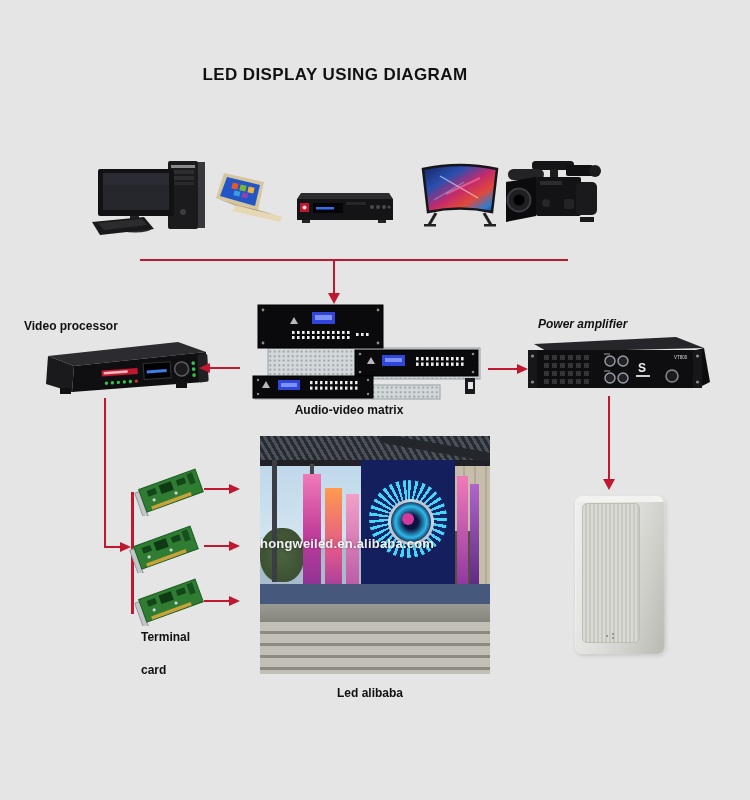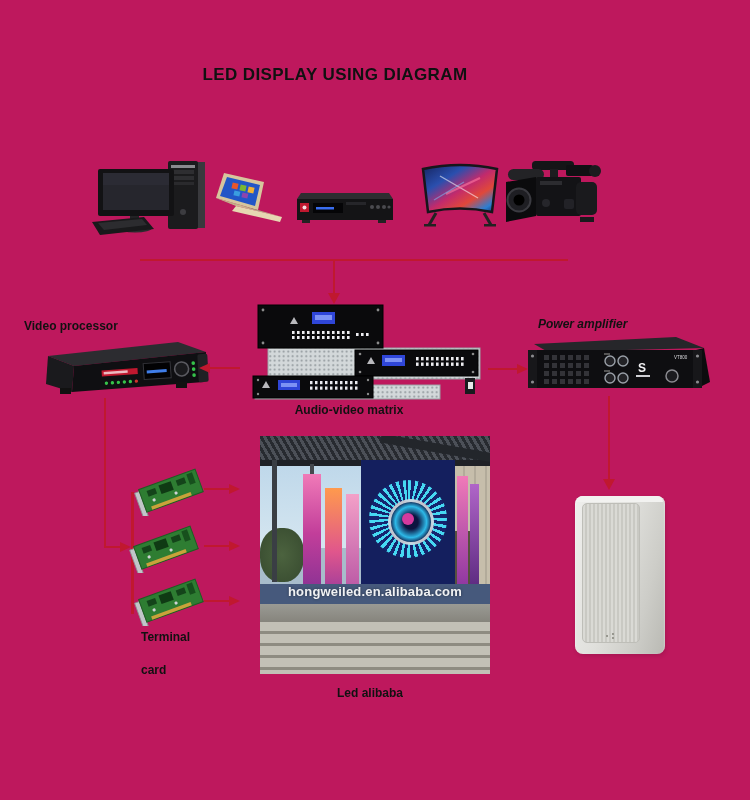--- a/index.html
+++ b/index.html
@@ -1,33 +1,33 @@
 <!DOCTYPE html>
 <html><head>
 <meta charset="utf-8">
 <style>
   html,body{margin:0;padding:0;background:#fff;}
   #stage{
-    position:relative;width:750px;height:800px;background:#be185d;overflow:hidden;
+    position:relative;width:750px;height:800px;background:#e5e5e5;overflow:hidden;
     font-family:"Liberation Sans",sans-serif;color:#111;
   }
   .abs{position:absolute;}
   .lbl{position:absolute;font-weight:bold;color:#111;font-size:12px;line-height:1.1;white-space:nowrap;}
   .center{text-align:center;}
   
   .cline{position:absolute;background:#c0182f;}
   .ah{position:absolute;width:0;height:0;}
   .ah-down{border-left:6px solid transparent;border-right:6px solid transparent;border-top:11px solid #c0182f;}
   .ah-left{border-top:5px solid transparent;border-bottom:5px solid transparent;border-right:11px solid #c0182f;}
   .ah-right{border-top:5px solid transparent;border-bottom:5px solid transparent;border-left:11px solid #c0182f;}
   
   .photo{position:absolute;left:260px;top:436px;width:230px;height:238px;overflow:hidden;background:#a8bccb;}
   .photo > div{position:absolute;}
-  .wm{position:absolute;left:0;top:100px;width:230px;text-align:center;font-weight:bold;font-size:13px;
-      color:rgba(255,255,255,.93);text-shadow:0 0 3px rgba(0,0,0,.45);letter-spacing:.2px;margin-top:48px;}
+  .wm{position:absolute;left:0;top:100px;width:230px;text-align:left;font-weight:bold;font-size:13px;
+      color:rgba(255,255,255,.93);text-shadow:0 0 3px rgba(0,0,0,.45);letter-spacing:.2px;}
   
   .speaker{position:absolute;left:575px;top:496px;width:90px;height:158px;border-radius:8px;
      background:linear-gradient(105deg,#efefed 0%,#e0e0dc 45%,#cdcdc8 75%,#b9b9b3 100%);
      box-shadow:inset 0 1px 2px rgba(255,255,255,.8), 1px 2px 4px rgba(0,0,0,.12);}
   .speaker .grille{position:absolute;left:7px;top:7px;width:56px;height:138px;border-radius:5px;
      background:repeating-linear-gradient(90deg,#dadad5 0 2px,#c9c9c3 2px 4px);border:1px solid #bebeb8;}
   .speaker .cap{position:absolute;left:2px;right:2px;top:0;height:6px;border-radius:6px 6px 0 0;background:#f2f2f0;}
   .speaker .logo-dots{position:absolute;left:28px;bottom:14px;width:16px;height:8px;
      background:radial-gradient(circle 2px at 4px 4px,#97978f 55%,transparent 60%),
                 radial-gradient(circle 2px at 10px 2px,#97978f 55%,transparent 60%),

